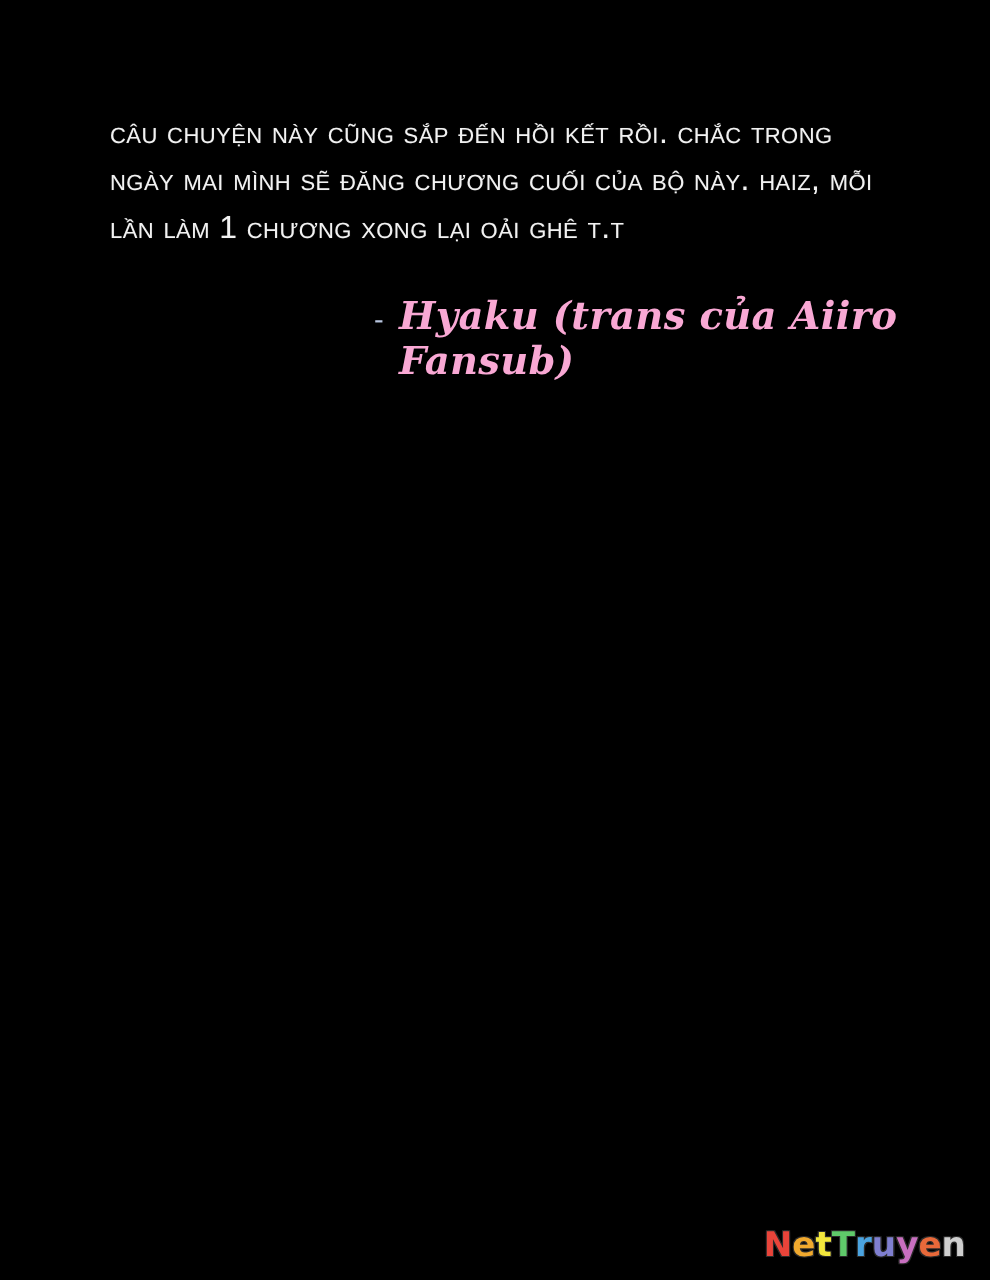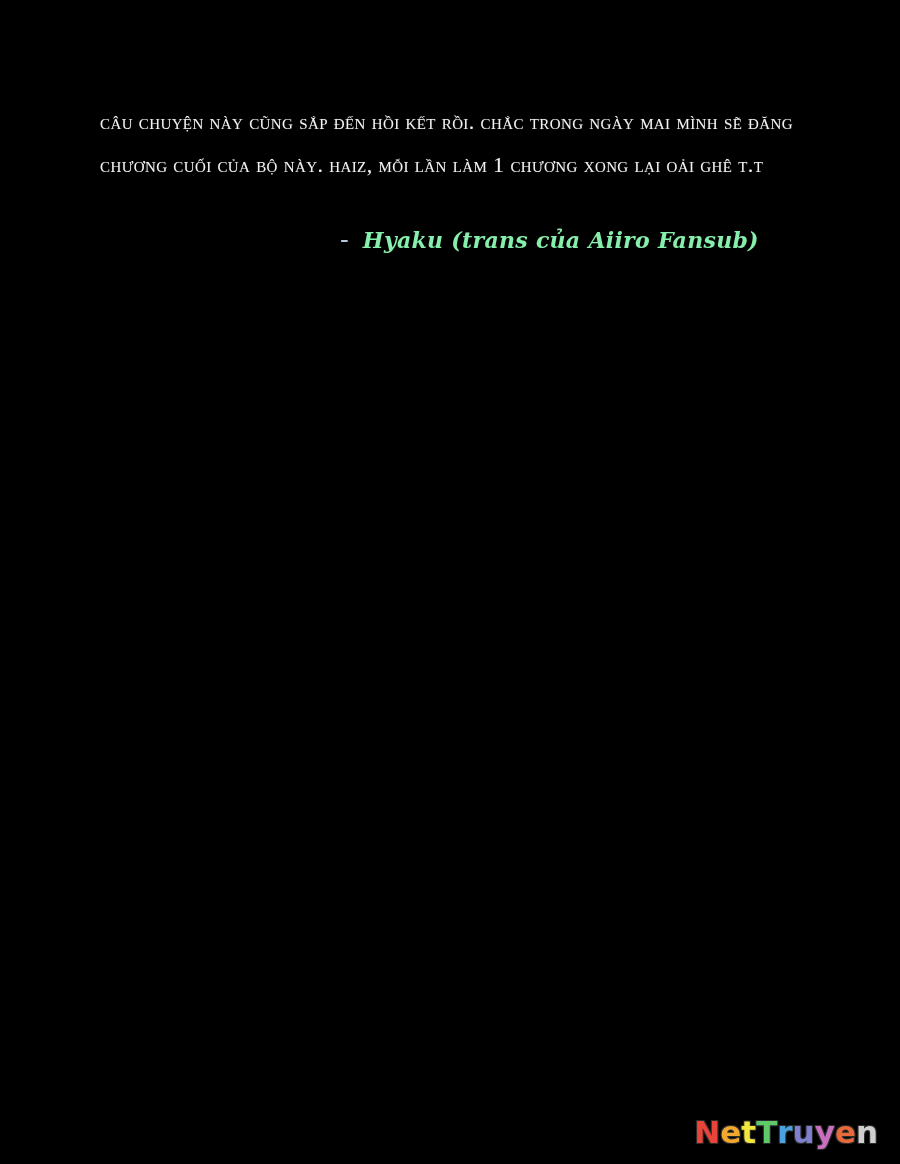--- a/index.html
+++ b/index.html
@@ -18,22 +18,22 @@
 
   .note-block {
     position: absolute;
     left: 100px;
     top: 100px;
     width: 720px;
   }
 
   .para {
     color: #f2f2f2;
-    font-family: Liberation Serif, serif;
-    font-size: 22px;
+    font-family: Liberation Sans, sans-serif;
+    font-size: 29px;
     line-height: 43px;
     letter-spacing: 0.4px;
     font-variant: small-caps;
     text-transform: lowercase;
     margin: 0 0 30px 0;
     white-space: pre-wrap;
     text-shadow: 0 0 1px rgba(255,255,255,0.25);
   }
   .para:last-of-type { margin-bottom: 0; }
 
@@ -43,25 +43,25 @@
     display: flex;
     align-items: baseline;
     gap: 14px;
   }
   .sig-dash {
     color: #b9c6e0;
     font-family: "DejaVu Serif", serif;
     font-size: 26px;
   }
   .sig-text {
-    color: #86efac;
+    color: #f9a8d4;
     font-family: "DejaVu Serif", serif;
     font-style: italic;
     font-weight: bold;
-    font-size: 22px;
+    font-size: 35px;
     letter-spacing: 0.3px;
   }
 
   
   .watermark {
     position: absolute;
     right: 22px;
     bottom: 16px;
     display: flex;
     align-items: baseline;

